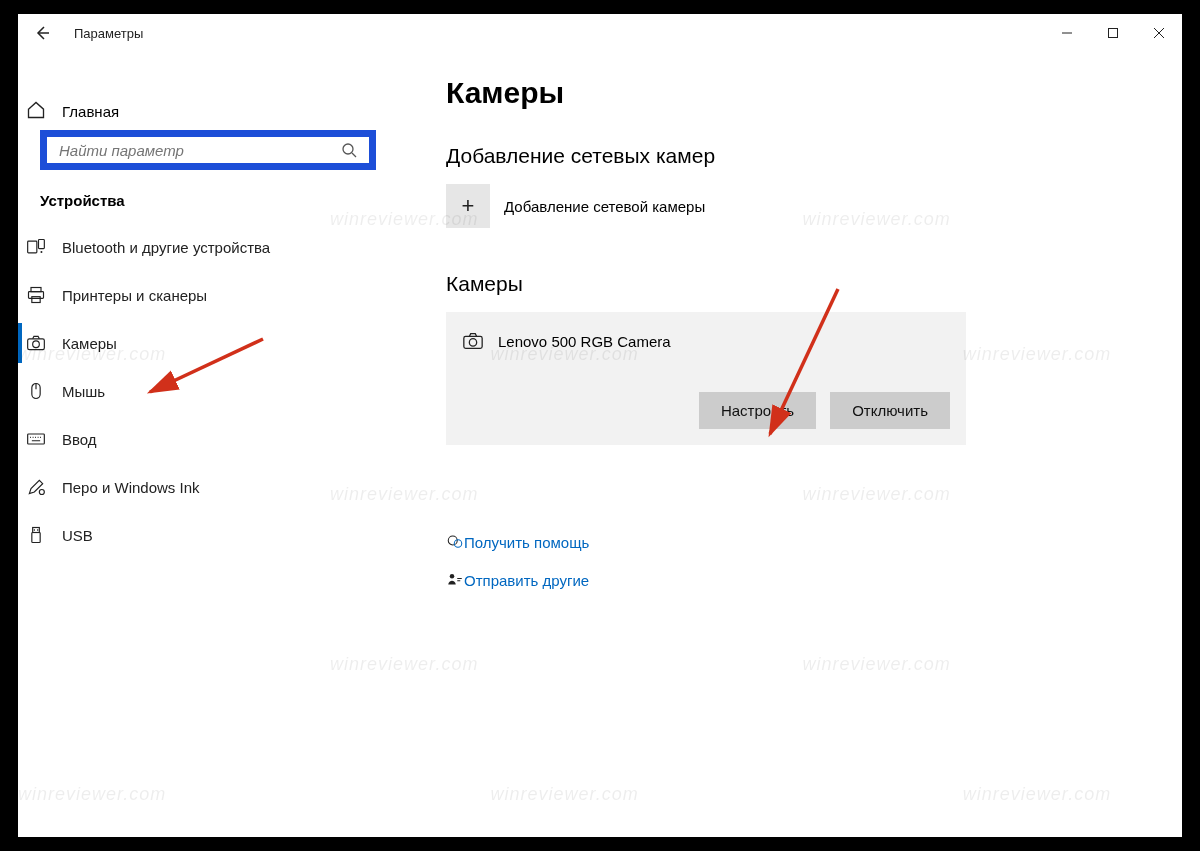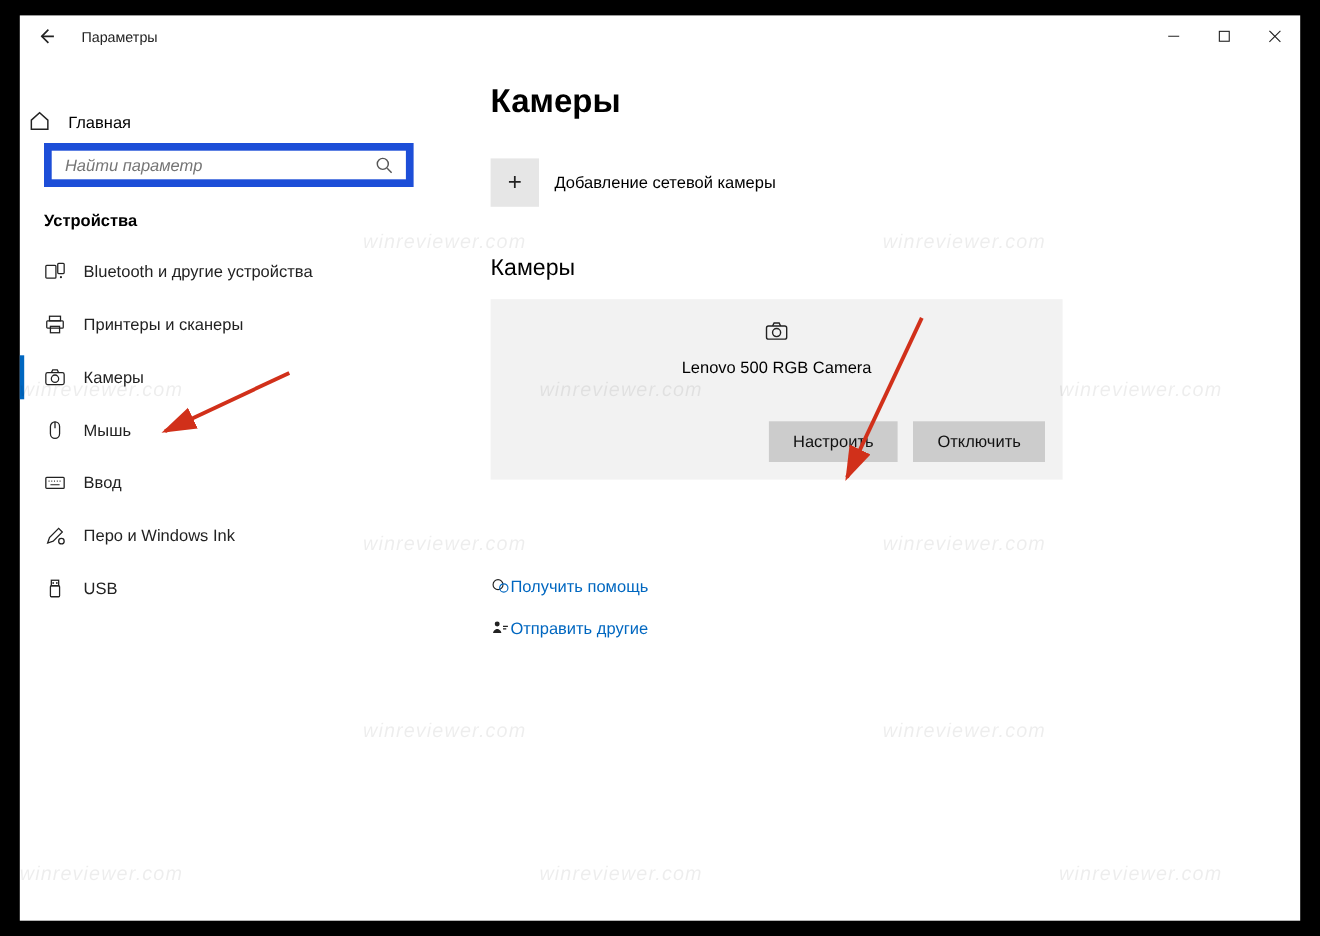--- a/index.html
+++ b/index.html
@@ -18,31 +18,31 @@
   .sidebar { width:380px; padding-top:24px; }
   .content { flex:1; padding: 24px 28px 0 48px; }
   
   .home-row { display:flex; align-items:flex-end; height:44px; padding-left:8px; gap:16px; font-size:15px; }
   .home-row svg { width:20px; height:20px; }
   .search-wrap { margin:10px 22px 0 22px; }
   .search-box { display:flex; align-items:center; height:40px; border:7px solid #1d4ed8; padding:0 12px; }
   .search-box input { flex:1; border:none; outline:none; font-size:15px; font-style:italic; color:#555; background:transparent; }
   .search-box svg { width:16px; height:16px; }
   .section-label { font-size:15px; font-weight:600; padding:22px 0 14px 22px; }
-  .nav-item { display:flex; align-items:center; height:48px; padding-left:22px; gap:16px; font-size:15px; color:#222; position:relative; }
+  .nav-item { display:flex; align-items:center; height:48px; padding-left:8px; gap:16px; font-size:15px; color:#222; position:relative; }
   .nav-item svg { width:20px; height:20px; flex-shrink:0; }
   .nav-item.active::before { content:""; position:absolute; left:0; top:4px; bottom:4px; width:4px; background:#0067c0; }
   
   .page-title { font-size:30px; font-weight:600; margin-bottom:34px; }
   .sect-heading { font-size:21px; font-weight:400; margin-bottom:16px; }
   .add-row { display:flex; align-items:center; gap:14px; margin-bottom:44px; }
   .plus-tile { width:44px; height:44px; background:#e6e6e6; display:flex; align-items:center; justify-content:center; font-size:22px; color:#222; }
   .add-label { font-size:15px; }
   .device-card { width:520px; background:#f2f2f2; padding:18px 16px 16px 16px; }
-  .device-head { display:flex; align-items:center; gap:14px;flex-direction:column; }
+  .device-head { display:flex; align-items:center; gap:14px; }
   .device-head svg { width:22px; height:22px; }
   .device-name { font-size:15px; }
   .device-btns { display:flex; justify-content:flex-end; gap:14px; margin-top:40px; }
   .gray-btn { background:#ccc; border:none; font-size:15px; padding:10px 22px; color:#111; }
   .help-links { margin-top:78px; }
   .help-row { display:flex; align-items:center; gap:0; height:38px; }
   .help-row svg { width:18px; height:18px; }
   .help-link { color:#0067c0; font-size:15px; }
   
   .arrow { position:absolute; pointer-events:none; }
@@ -152,20 +152,21 @@
             <rect x="7" y="9" width="10" height="12" rx="1" fill="none" stroke="#222" stroke-width="1.4"></rect>
             <path d="M10 5v2M14 5v2" stroke="#222" stroke-width="1.4"></path>
           </svg>
         <span>USB</span>
       </div>
     </div>
 
     <div class="content">
       <h1 class="page-title">Камеры</h1>
 
+      <div class="sect-heading">Добавление сетевых камер</div>
       <div class="add-row">
         <div class="plus-tile">+</div>
         <div class="add-label">Добавление сетевой камеры</div>
       </div>
 
       <div class="sect-heading">Камеры</div>
       <div class="device-card">
         <div class="device-head">
           <svg viewBox="0 0 24 24">
               <rect x="2" y="7" width="20" height="13" rx="2" fill="none" stroke="#222" stroke-width="1.4"></rect>

